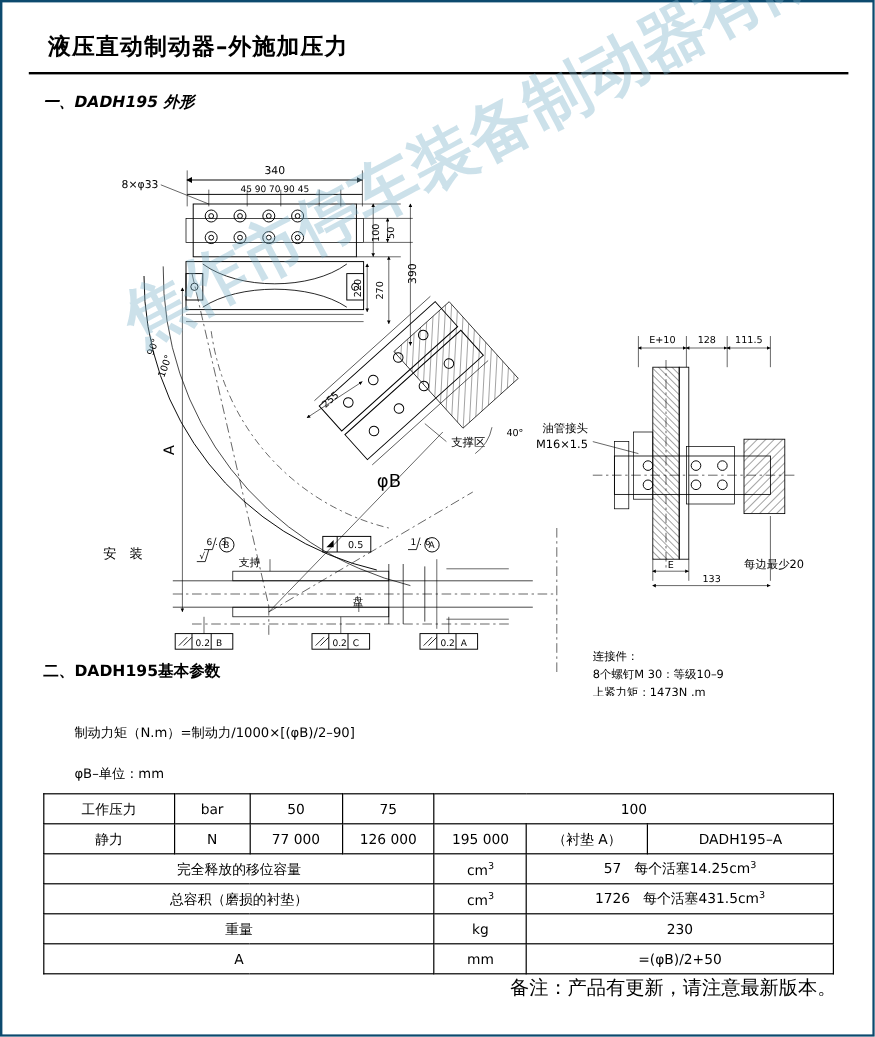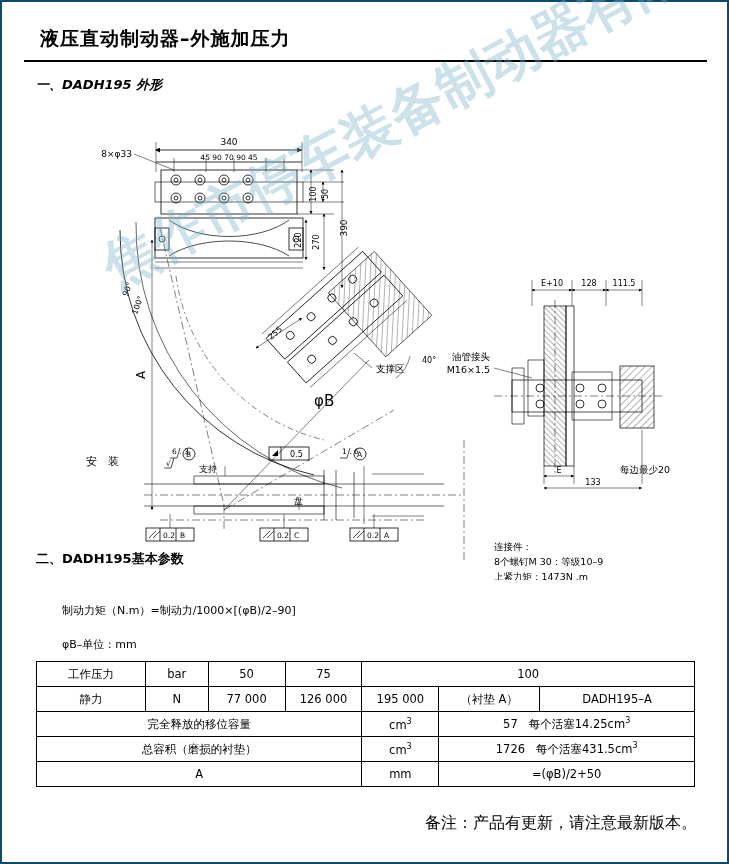--- a/index.html
+++ b/index.html
@@ -381,20 +381,25 @@
           <td colspan="4">完全释放的移位容量</td>
           <td><span>cm</span><sup>3</sup></td>
           <td colspan="2"><span>57</span>&nbsp;&nbsp;&nbsp;<span>每个活塞14.25cm</span><sup>3</sup></td>
         </tr>
         <tr>
           <td colspan="4">总容积（磨损的衬垫）</td>
           <td><span>cm</span><sup>3</sup></td>
           <td colspan="2"><span>1726</span>&nbsp;&nbsp;&nbsp;<span>每个活塞431.5cm</span><sup>3</sup></td>
         </tr>
         <tr>
+          <td colspan="4">重量</td>
+          <td>kg</td>
+          <td colspan="2">230</td>
+        </tr>
+        <tr>
           <td colspan="4">A</td>
           <td>mm</td>
           <td colspan="2">=(φB)/2+50</td>
         </tr>
       </tbody>
     </table>
 
     <div class="note">备注：产品有更新，请注意最新版本。</div>
   </div>
 </div>

